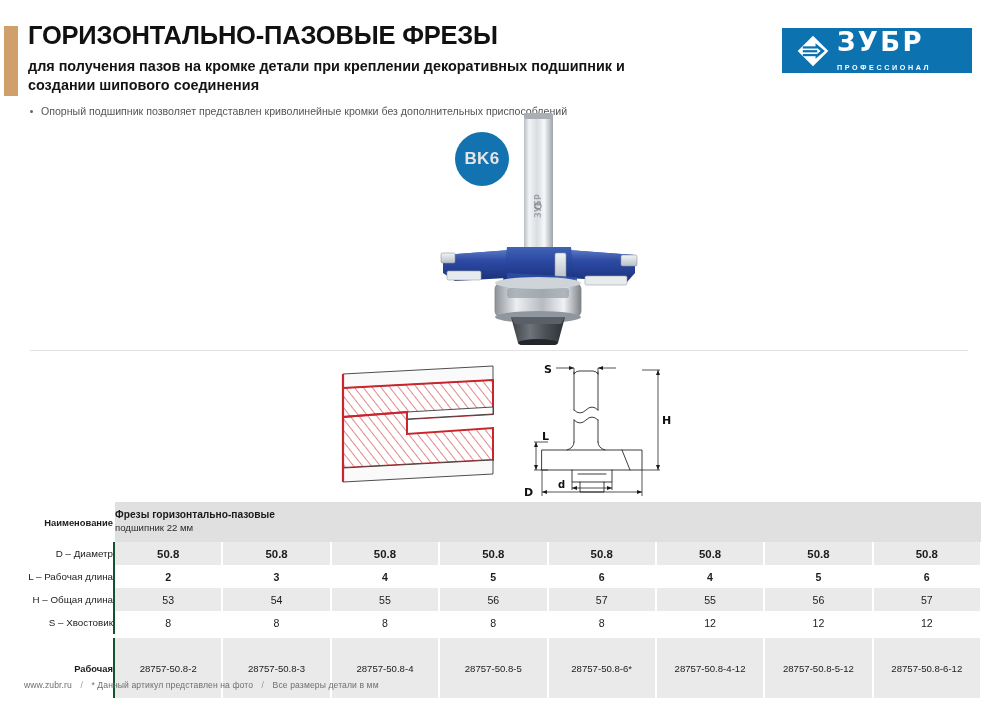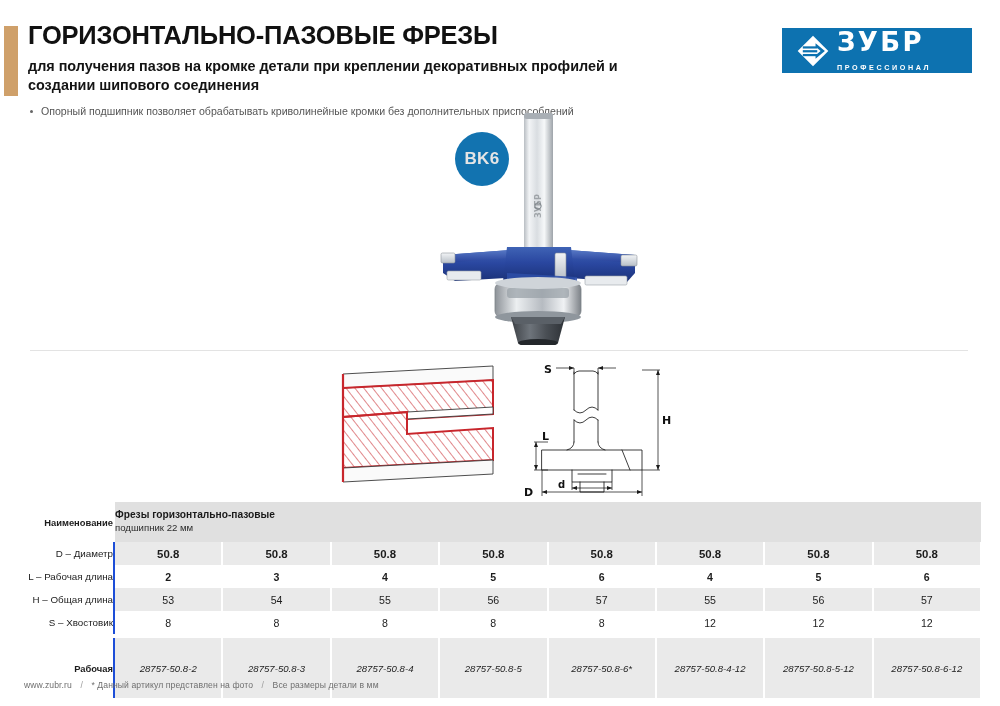--- a/index.html
+++ b/index.html
@@ -96,51 +96,51 @@
   .rowlabel {
     font-size: 9.8px; color: #1c1c1c; font-weight: 400;
     text-align: right; padding-left: 6px; background: #fff;
     vertical-align: middle; height: 23px; white-space: nowrap;
   }
   .rowlabel.hdr { font-weight: 700; font-size: 9.4px; }
 
   td.cell {
     text-align: center; vertical-align: middle; height: 23px;
     font-size: 10.6px; color: #1c1c1c;
-    border-left: 2px solid #1d4ed8; border-right: 2px solid #fff;
+    border-left: 2px solid #14532d; border-right: 2px solid #fff;
   }
   tr.shaded td.cell { background: #eaeaea; }
   tr.plain  td.cell { background: #fff; }
   td.cell.bold { font-weight: 700; }
   td.cell.diam { font-weight: 700; font-size: 11.4px; }
 
-  tr.art td.cell { background: #eaeaea; height: 60px; font-size: 9.6px; font-weight: 400; font-style: italic; }
+  tr.art td.cell { background: #eaeaea; height: 60px; font-size: 9.6px; font-weight: 400; }
   tr.art td.rowlabel { height: 60px; font-weight: 700; font-size: 9.4px; }
 
   .sep-row td { height: 4px; background: #fff; }
 
   
   .footer {
     position: absolute; left: 24px; top: 680px;
     font-size: 8.6px; color: #6f6f6f; letter-spacing: .1px;
   }
   .footer .sep { padding: 0 6px; color: #9a9a9a; }
 </style>
 </head>
 <body>
 
 <div class="page">
 
   <div class="accent-bar"></div>
 
   <div class="header">
     <div class="title">ГОРИЗОНТАЛЬНО-ПАЗОВЫЕ ФРЕЗЫ</div>
-    <div class="subtitle">для получения пазов на кромке детали при креплении декоративных профилей и создании шипового соединения</div>
+    <div class="subtitle">для получения пазов на кромке детали при креплении декоративных подшипник и создании шипового соединения</div>
     <div class="bullets">
-      <div class="bullet">Опорный подшипник позволяет обрабатывать криволинейные кромки без дополнительных приспособлений</div>
+      <div class="bullet">Опорный подшипник позволяет представлен криволинейные кромки без дополнительных приспособлений</div>
     </div>
   </div>
 
   <div class="logo-box">
     <svg class="logo-mark" viewBox="0 0 40 40">
       <polygon points="20,2 38,20 20,38 2,20" fill="#ffffff"></polygon>
       <rect x="8" y="14.5" width="17" height="2.6" fill="#0d72b0"></rect>
       <rect x="8" y="19.0" width="17" height="2.6" fill="#0d72b0"></rect>
       <rect x="8" y="23.5" width="17" height="2.6" fill="#0d72b0"></rect>
       <polygon points="23,11 34,20 23,29 23,25 29,20 23,15" fill="#0d72b0"></polygon>

